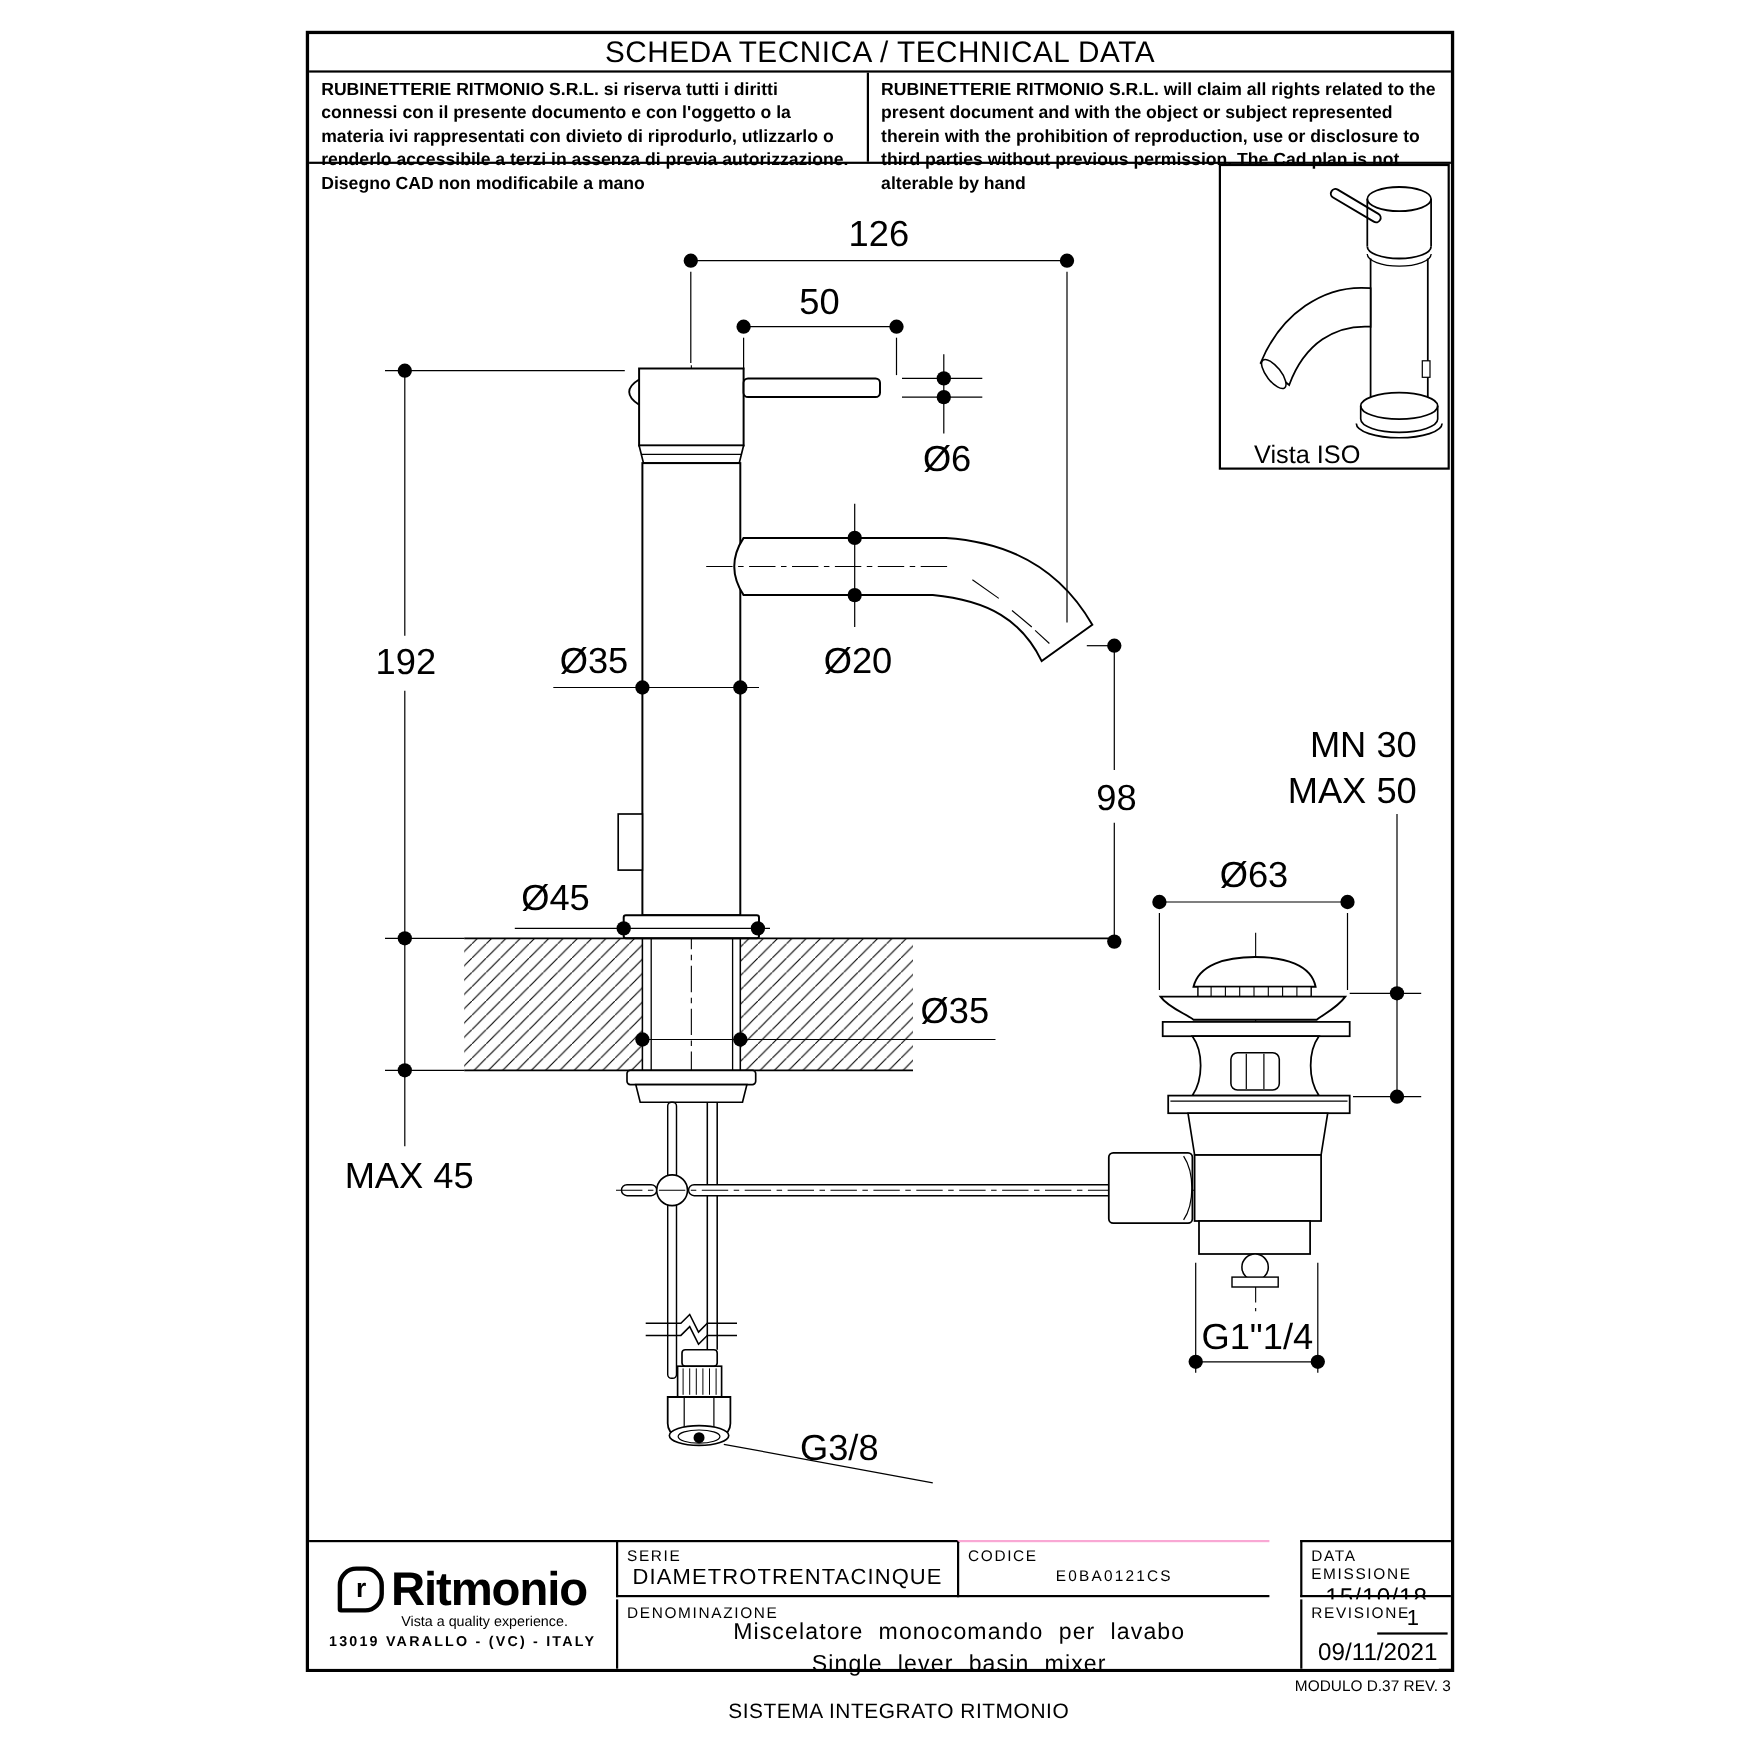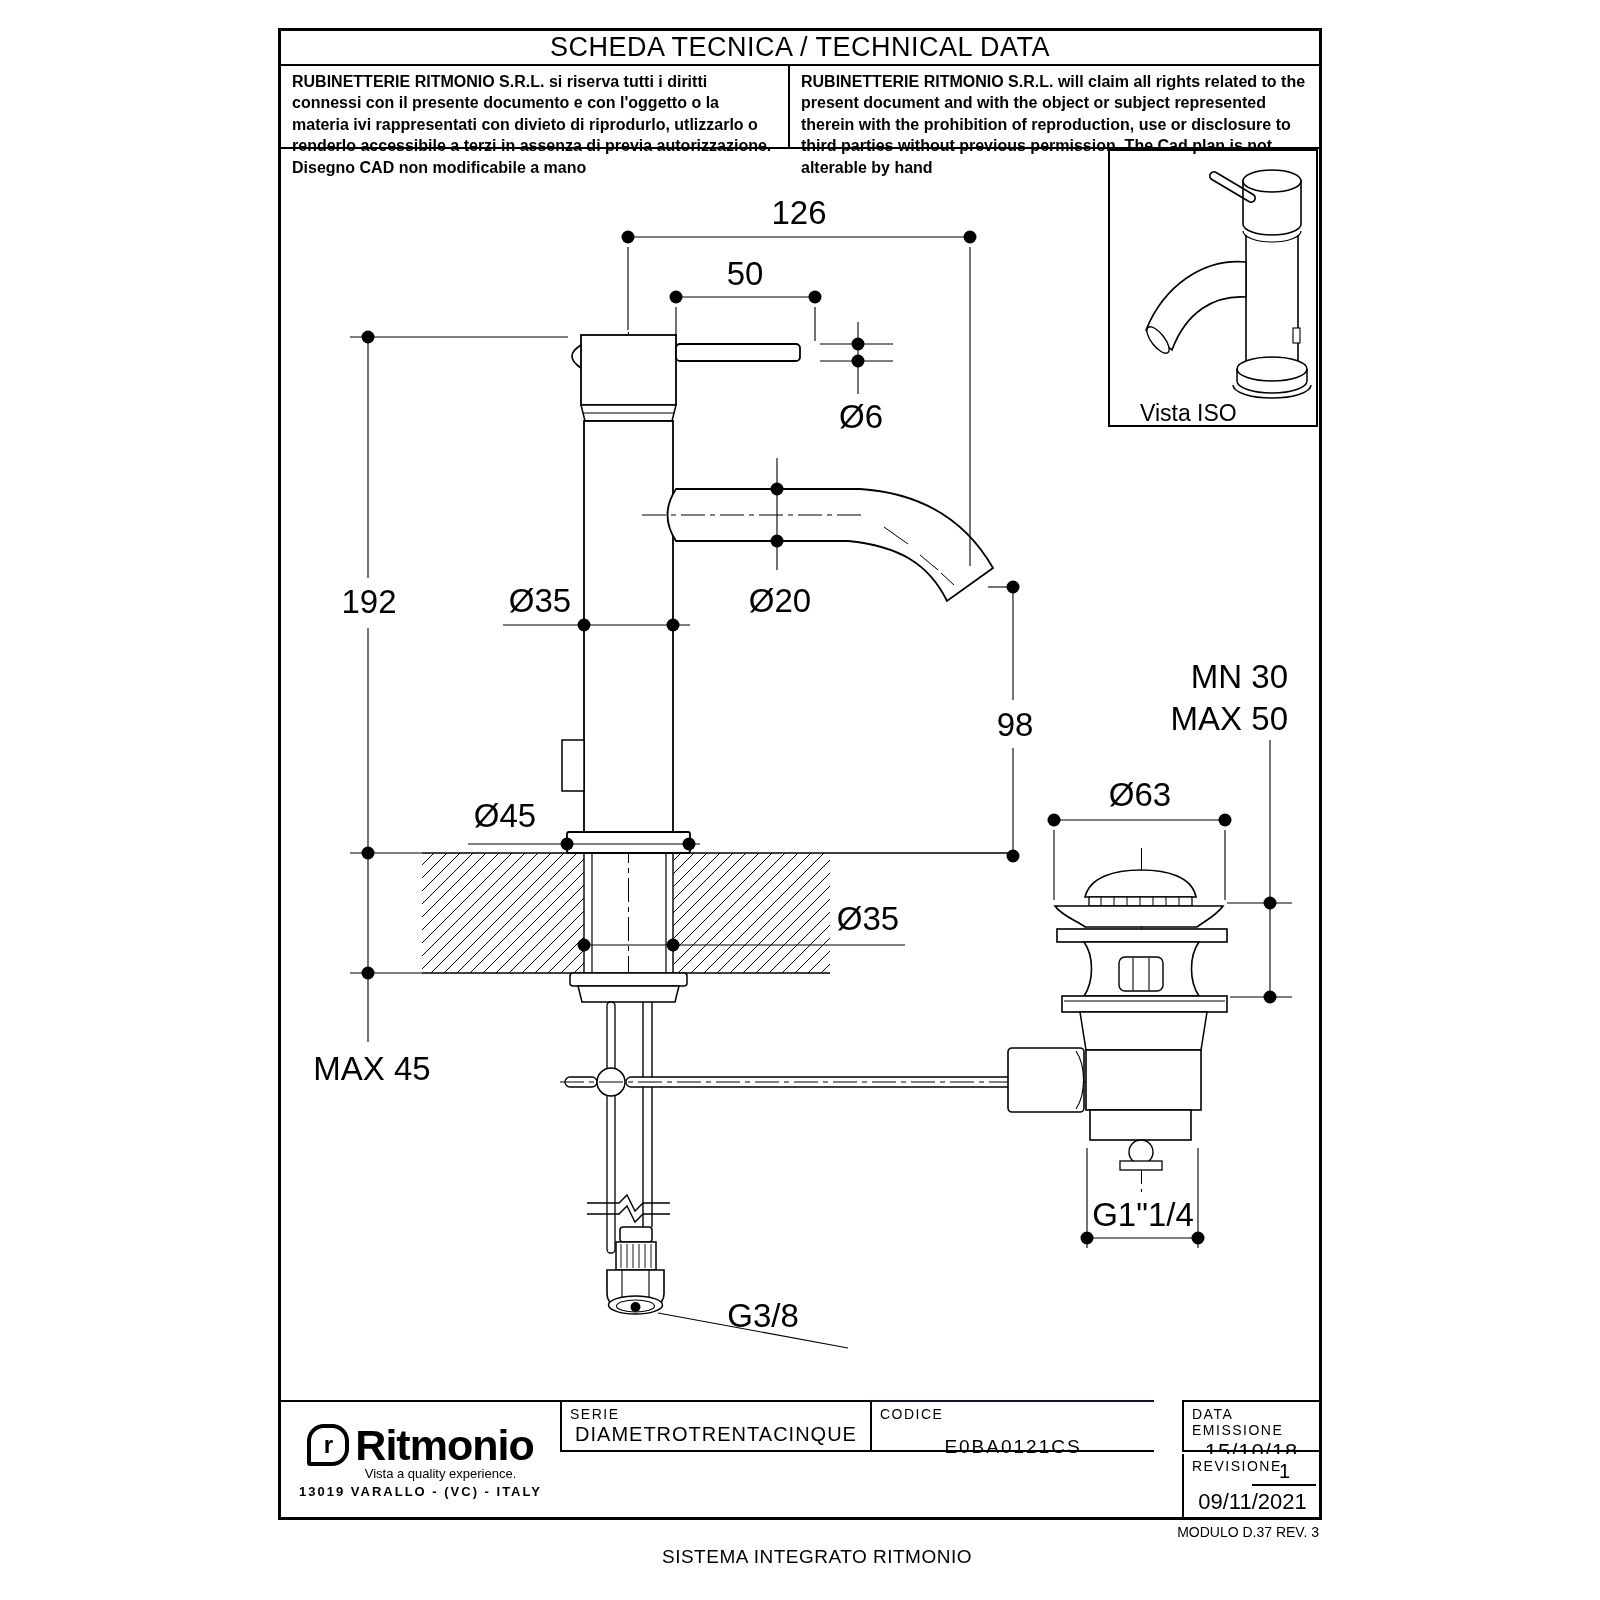--- a/index.html
+++ b/index.html
@@ -27,26 +27,26 @@
   .tb-label{font-size:14px;letter-spacing:1.5px;padding:4px 0 0 8px;}
   .logo-cell{left:281px;top:1400px;width:279px;height:117px;border-top:2px solid #000;
     display:flex;flex-direction:column;align-items:center;justify-content:center;}
   .logo-row{display:flex;align-items:center;gap:6px;}
   .logo-badge{width:34px;height:34px;border:4px solid #000;border-radius:17px 17px 17px 3px;
     display:flex;align-items:center;justify-content:center;font-weight:bold;font-size:24px;line-height:1;}
   .logo-name{font-size:43px;font-weight:bold;letter-spacing:-1px;}
   .logo-tagline{font-size:13px;margin-top:-4px;margin-left:40px;}
   .logo-address{font-size:13px;letter-spacing:2px;font-weight:bold;margin-top:3px;}
   .serie-cell{left:560px;top:1400px;width:310px;height:52px;border-top:2px solid #000;border-left:2px solid #000;border-bottom:2px solid #000;}
-  .codice-cell{left:870px;top:1400px;width:284px;height:52px;border-top:2px solid #0f172a;border-left:2px solid #000;border-bottom:2px solid #000;}
+  .codice-cell{left:870px;top:1400px;width:284px;height:52px;border-top:2px solid #f9a8d4;border-left:2px solid #000;border-bottom:2px solid #000;}
   .data-cell{left:1182px;top:1400px;width:137px;height:52px;border-top:2px solid #000;border-left:2px solid #000;border-bottom:2px solid #000;}
   .denom-cell{left:560px;top:1454px;width:622px;height:63px;border-left:2px solid #000;}
   .rev-cell{left:1182px;top:1454px;width:126px;height:63px;border-left:2px solid #000;}
   .serie-value{text-align:center;font-size:20px;letter-spacing:1px;margin-top:1px;}
-  .codice-value{text-align:center;font-size:19px;letter-spacing:2px;margin-top:14px;}
+  .codice-value{text-align:center;font-size:14px;letter-spacing:2px;margin-top:2px;}
   .data-value{text-align:center;font-size:22px;letter-spacing:1px;margin-top:1px;}
   .denom-it{text-align:center;font-size:21px;letter-spacing:1px;word-spacing:7px;margin-top:-2px;}
   .denom-en{text-align:center;font-size:21px;letter-spacing:1px;word-spacing:7px;margin-top:5px;}
   .rev-value{position:absolute;right:18px;top:6px;font-size:20px;}
   .rev-line{position:absolute;left:68px;top:30px;width:64px;border-top:2px solid #000;}
   .rev-date{position:absolute;left:0;bottom:2px;width:137px;text-align:center;font-size:22px;}
   .footer-sistema{left:298px;top:1546px;width:1038px;text-align:center;font-size:19px;letter-spacing:.5px;}
   .footer-modulo{left:1022px;top:1524px;width:297px;text-align:right;font-size:14px;}
 </style>
 </head>
@@ -293,20 +293,25 @@
     <div class="serie-value">DIAMETROTRENTACINQUE</div>
   </div>
   <div class="abs tb-cell codice-cell">
     <div class="tb-label">CODICE</div>
     <div class="codice-value">E0BA0121CS</div>
   </div>
   <div class="abs tb-cell data-cell">
     <div class="tb-label">DATA EMISSIONE</div>
     <div class="data-value">15/10/18</div>
   </div>
+  <div class="abs tb-cell denom-cell">
+    <div class="tb-label">DENOMINAZIONE</div>
+    <div class="denom-it">Miscelatore monocomando per lavabo</div>
+    <div class="denom-en">Single lever basin mixer</div>
+  </div>
   <div class="abs tb-cell rev-cell">
     <div class="tb-label">REVISIONE</div>
     <div class="rev-value">1</div>
     <div class="rev-line"></div>
     <div class="rev-date">09/11/2021</div>
   </div>
 
   <div class="abs footer-sistema">SISTEMA INTEGRATO RITMONIO</div>
   <div class="abs footer-modulo">MODULO D.37 REV. 3</div>
 

